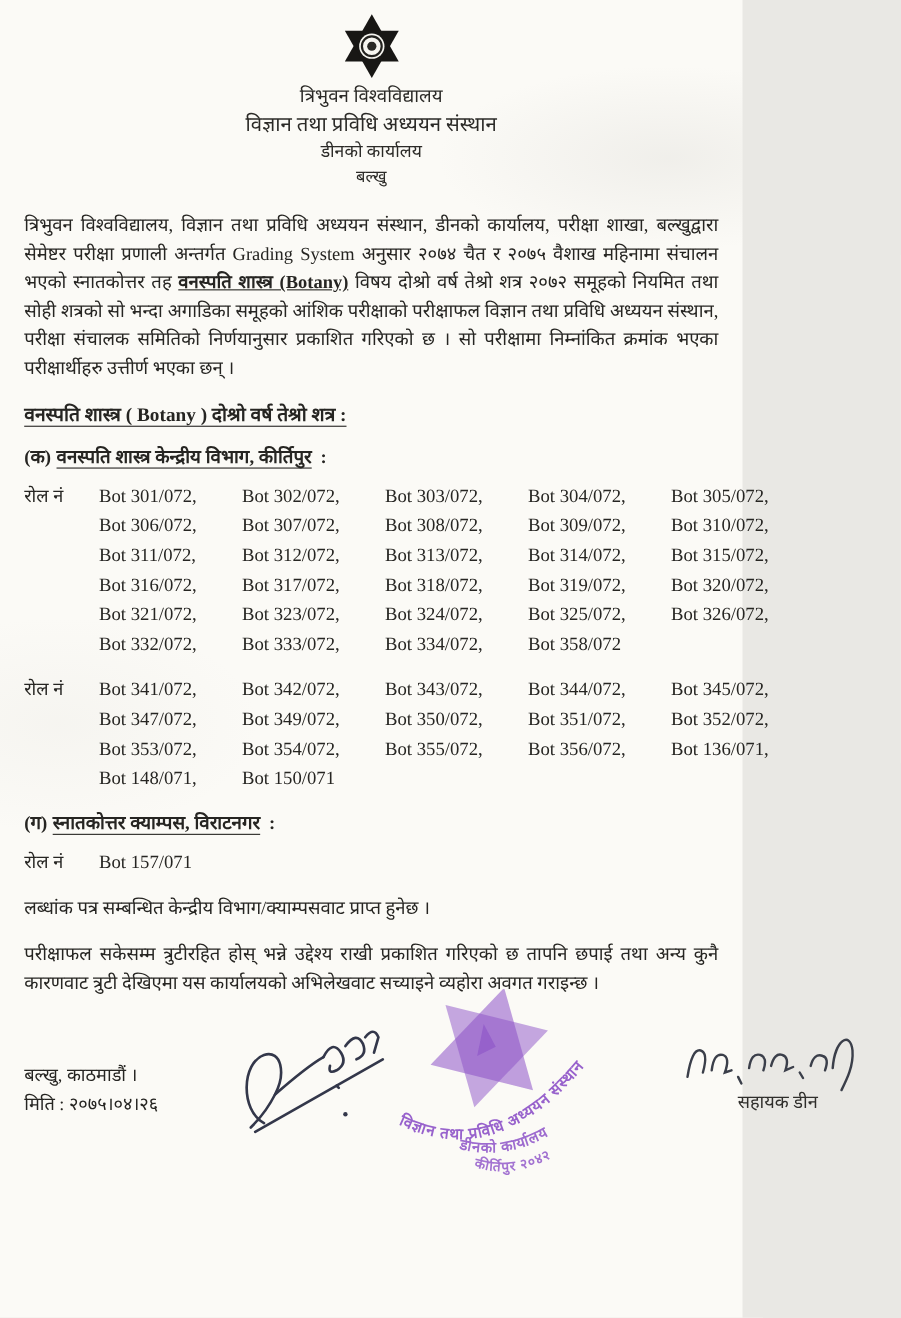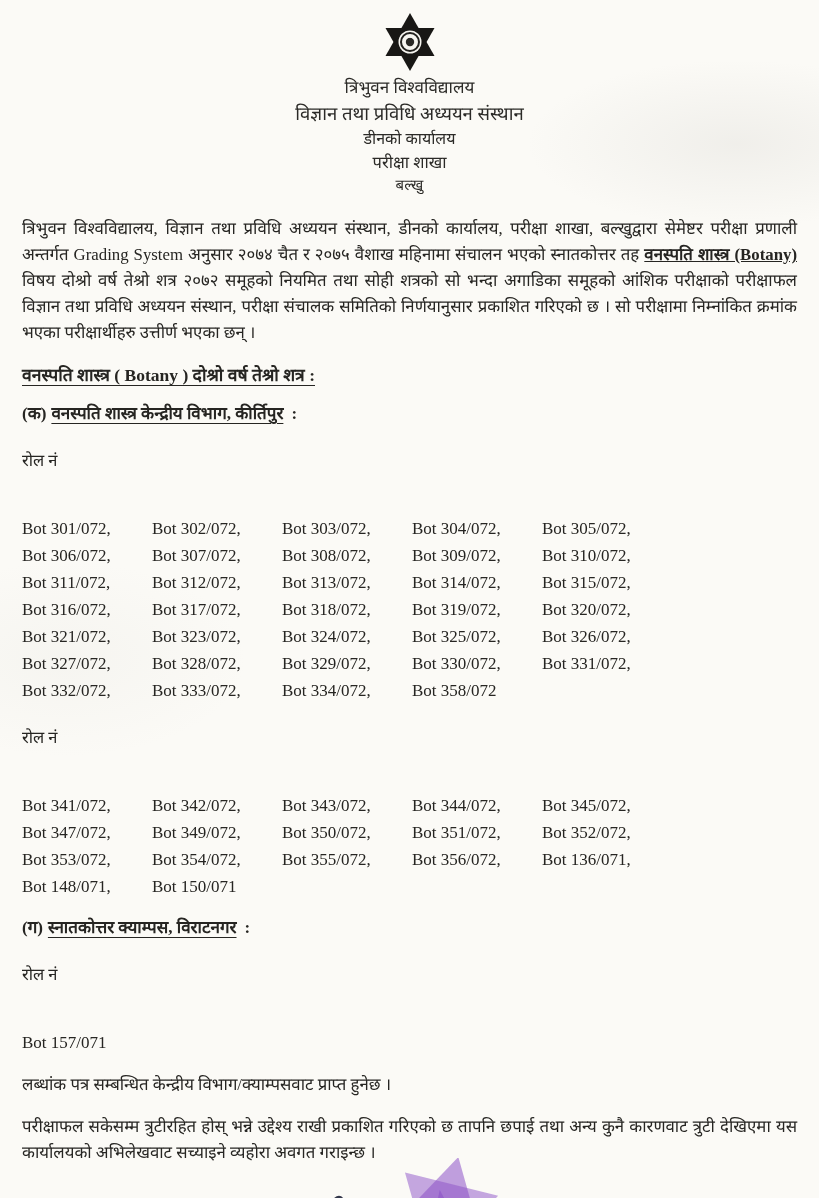--- a/index.html
+++ b/index.html
@@ -4,21 +4,21 @@
 <style>
   html,body{margin:0;padding:0;}
   body{
     width:819px;height:1198px;
     background:#e9e8e4;
     font-family:"Liberation Serif","DejaVu Serif",serif;
     overflow:hidden;
   }
   .page{
     position:relative;
-    width:819px;height:1198px;
+    width:675px;height:1198px;
     background:
       radial-gradient(ellipse 300px 120px at 90% 12%, rgba(190,188,182,.18), transparent 70%),
       radial-gradient(ellipse 260px 140px at 8% 55%, rgba(200,198,190,.10), transparent 70%),
       #fbfaf6;
     color:#262522;
     box-sizing:border-box;
     padding:12px 22px 0 22px;
   }
   .doc-header{text-align:center;}
   .logo-wrap{display:flex;justify-content:center;margin-bottom:4px;}
@@ -39,21 +39,21 @@
     margin:16px 0 0 0;
     font-size:17.5px;font-weight:700;
     text-decoration:underline;
     text-underline-offset:4px;
   }
   .section{margin-top:14px;}
   .section-heading{font-size:17px;line-height:27px;}
   .section-label{font-weight:700;margin-right:5px;}
   .section-title{font-weight:700;text-decoration:underline;text-underline-offset:4px;}
   .sec-colon{font-weight:700;margin-left:8px;}
-  .roll-block{display:flex;margin-top:20px;flex-direction:column;}
+  .roll-block{display:flex;margin-top:8px;}
   .roll-label{width:68px;flex:0 0 68px;font-size:16.5px;line-height:27px;}
   .roll-grid{flex:1;}
   .roll-row{display:flex;}
   .roll-cell{
     width:130px;flex:0 0 130px;
     font-size:17px;line-height:27px;
     white-space:nowrap;
   }
   .note{margin:16px 0 0 0;font-size:16.8px;line-height:26px;text-align:justify;}
   .note-bold{
@@ -82,21 +82,20 @@
           <circle cx="27" cy="30" r="11.5" fill="#f6f5f0"></circle>
           <circle cx="27" cy="30" r="9" fill="none" stroke="#23221f" stroke-width="2"></circle>
           <circle cx="27" cy="30" r="4.2" fill="#2a2926"></circle>
           <path d="M22 27 q5 -4 10 0" stroke="#f6f5f0" stroke-width="1.2" fill="none"></path>
         </svg>
       </span>
     </div>
     <div class="hline hline-1">त्रिभुवन विश्वविद्यालय</div>
     <div class="hline hline-2">विज्ञान तथा प्रविधि अध्ययन संस्थान</div>
     <div class="hline hline-3">डीनको कार्यालय</div>
-    <div class="hline hline-4">परीक्षा शाखा</div>
     <div class="hline hline-5">बल्खु</div>
   </header>
 
   <p class="intro"><span>त्रिभुवन विश्वविद्यालय, विज्ञान तथा प्रविधि अध्ययन संस्थान, डीनको कार्यालय, परीक्षा शाखा, बल्खुद्वारा सेमेष्टर परीक्षा प्रणाली अन्तर्गत Grading System अनुसार २०७४ चैत र २०७५ वैशाख महिनामा संचालन भएको स्नातकोत्तर तह </span><span class="seg-bold-underline">वनस्पति शास्त्र (Botany)</span><span> विषय दोश्रो वर्ष तेश्रो शत्र २०७२ समूहको नियमित तथा सोही शत्रको सो भन्दा अगाडिका समूहको आंशिक परीक्षाको परीक्षाफल विज्ञान तथा प्रविधि अध्ययन संस्थान, परीक्षा संचालक समितिको निर्णयानुसार प्रकाशित गरिएको छ । सो परीक्षामा निम्नांकित क्रमांक भएका परीक्षार्थीहरु उत्तीर्ण भएका छन् ।</span></p>
 
   <h2 class="subject-heading">वनस्पति शास्त्र  ( Botany ) दोश्रो वर्ष तेश्रो शत्र :</h2>
 
   <section class="section">
     <div class="section-heading">
       <span class="section-label">(क)</span><span class="section-title">वनस्पति शास्त्र केन्द्रीय विभाग, कीर्तिपुर</span><span class="sec-colon">:</span>
@@ -131,27 +130,20 @@
             <span class="roll-cell">Bot 318/072,</span>
             <span class="roll-cell">Bot 319/072,</span>
             <span class="roll-cell">Bot 320/072,</span>
           </div>
           <div class="roll-row">
             <span class="roll-cell">Bot 321/072,</span>
             <span class="roll-cell">Bot 323/072,</span>
             <span class="roll-cell">Bot 324/072,</span>
             <span class="roll-cell">Bot 325/072,</span>
             <span class="roll-cell">Bot 326/072,</span>
-          </div>
-          <div class="roll-row">
-            <span class="roll-cell">Bot 327/072,</span>
-            <span class="roll-cell">Bot 328/072,</span>
-            <span class="roll-cell">Bot 329/072,</span>
-            <span class="roll-cell">Bot 330/072,</span>
-            <span class="roll-cell">Bot 331/072,</span>
           </div>
           <div class="roll-row">
             <span class="roll-cell">Bot 332/072,</span>
             <span class="roll-cell">Bot 333/072,</span>
             <span class="roll-cell">Bot 334/072,</span>
             <span class="roll-cell">Bot 358/072</span>
           </div>
         </div>
     </div>
   </section>

